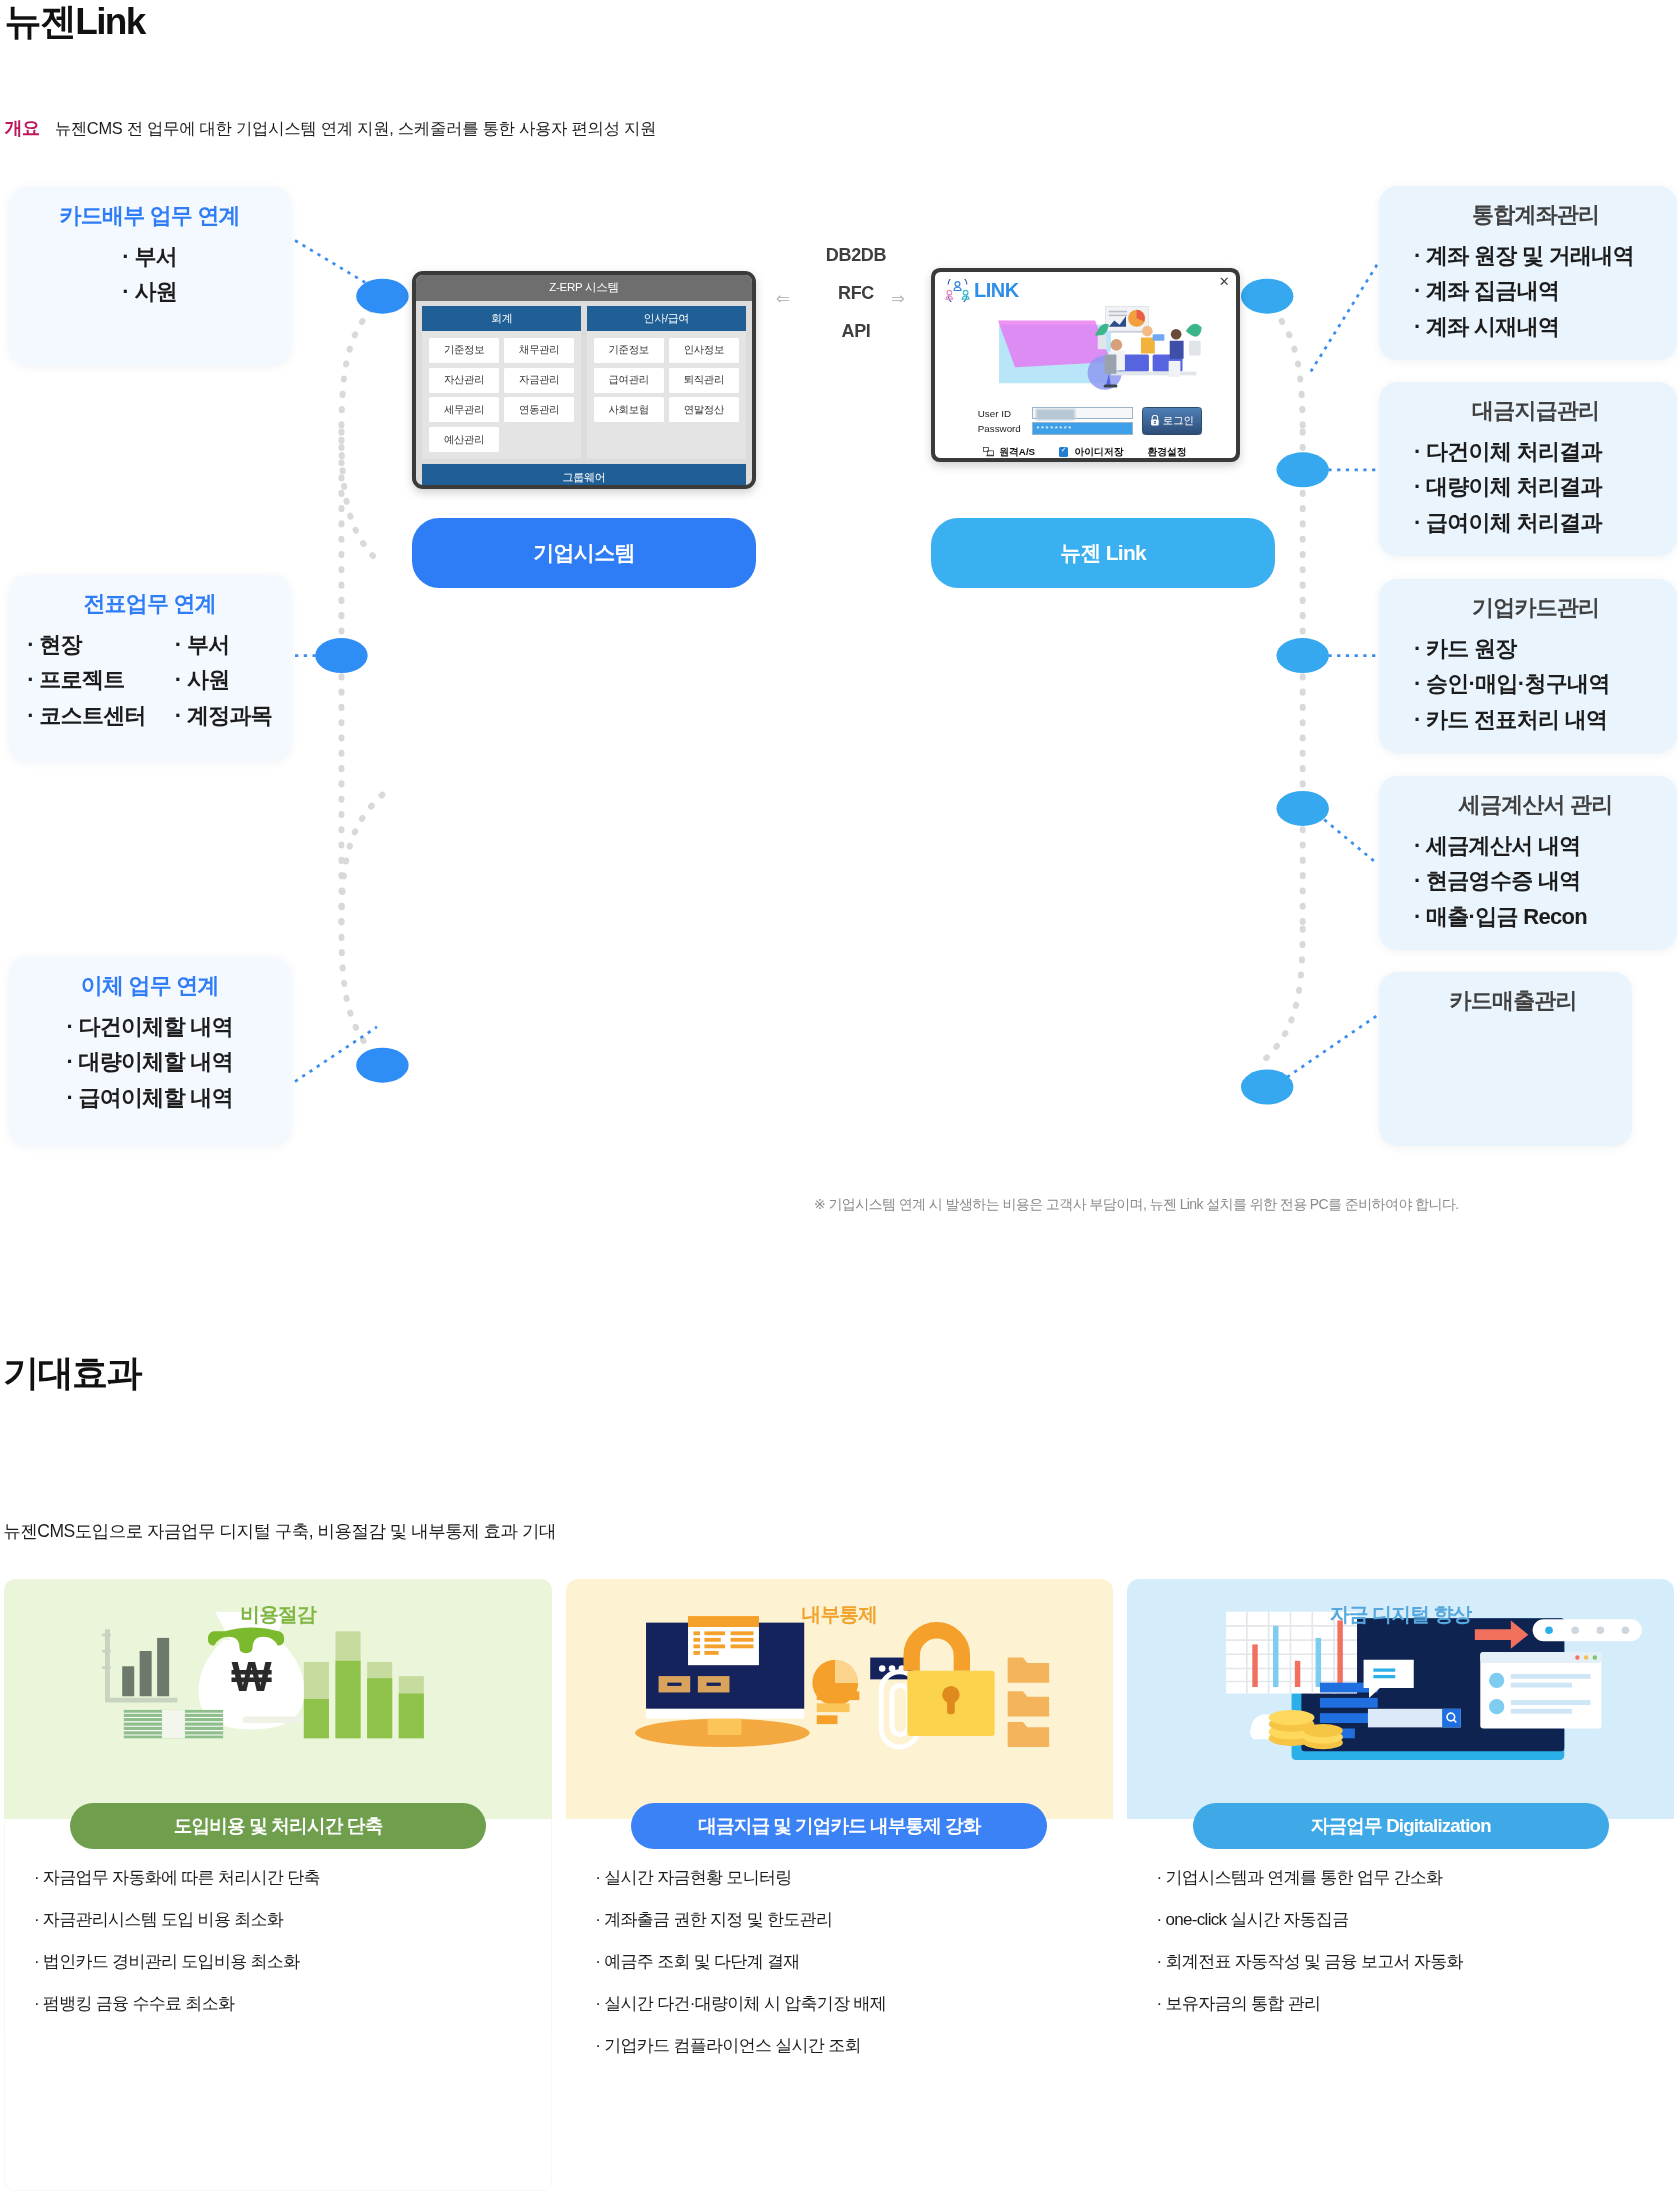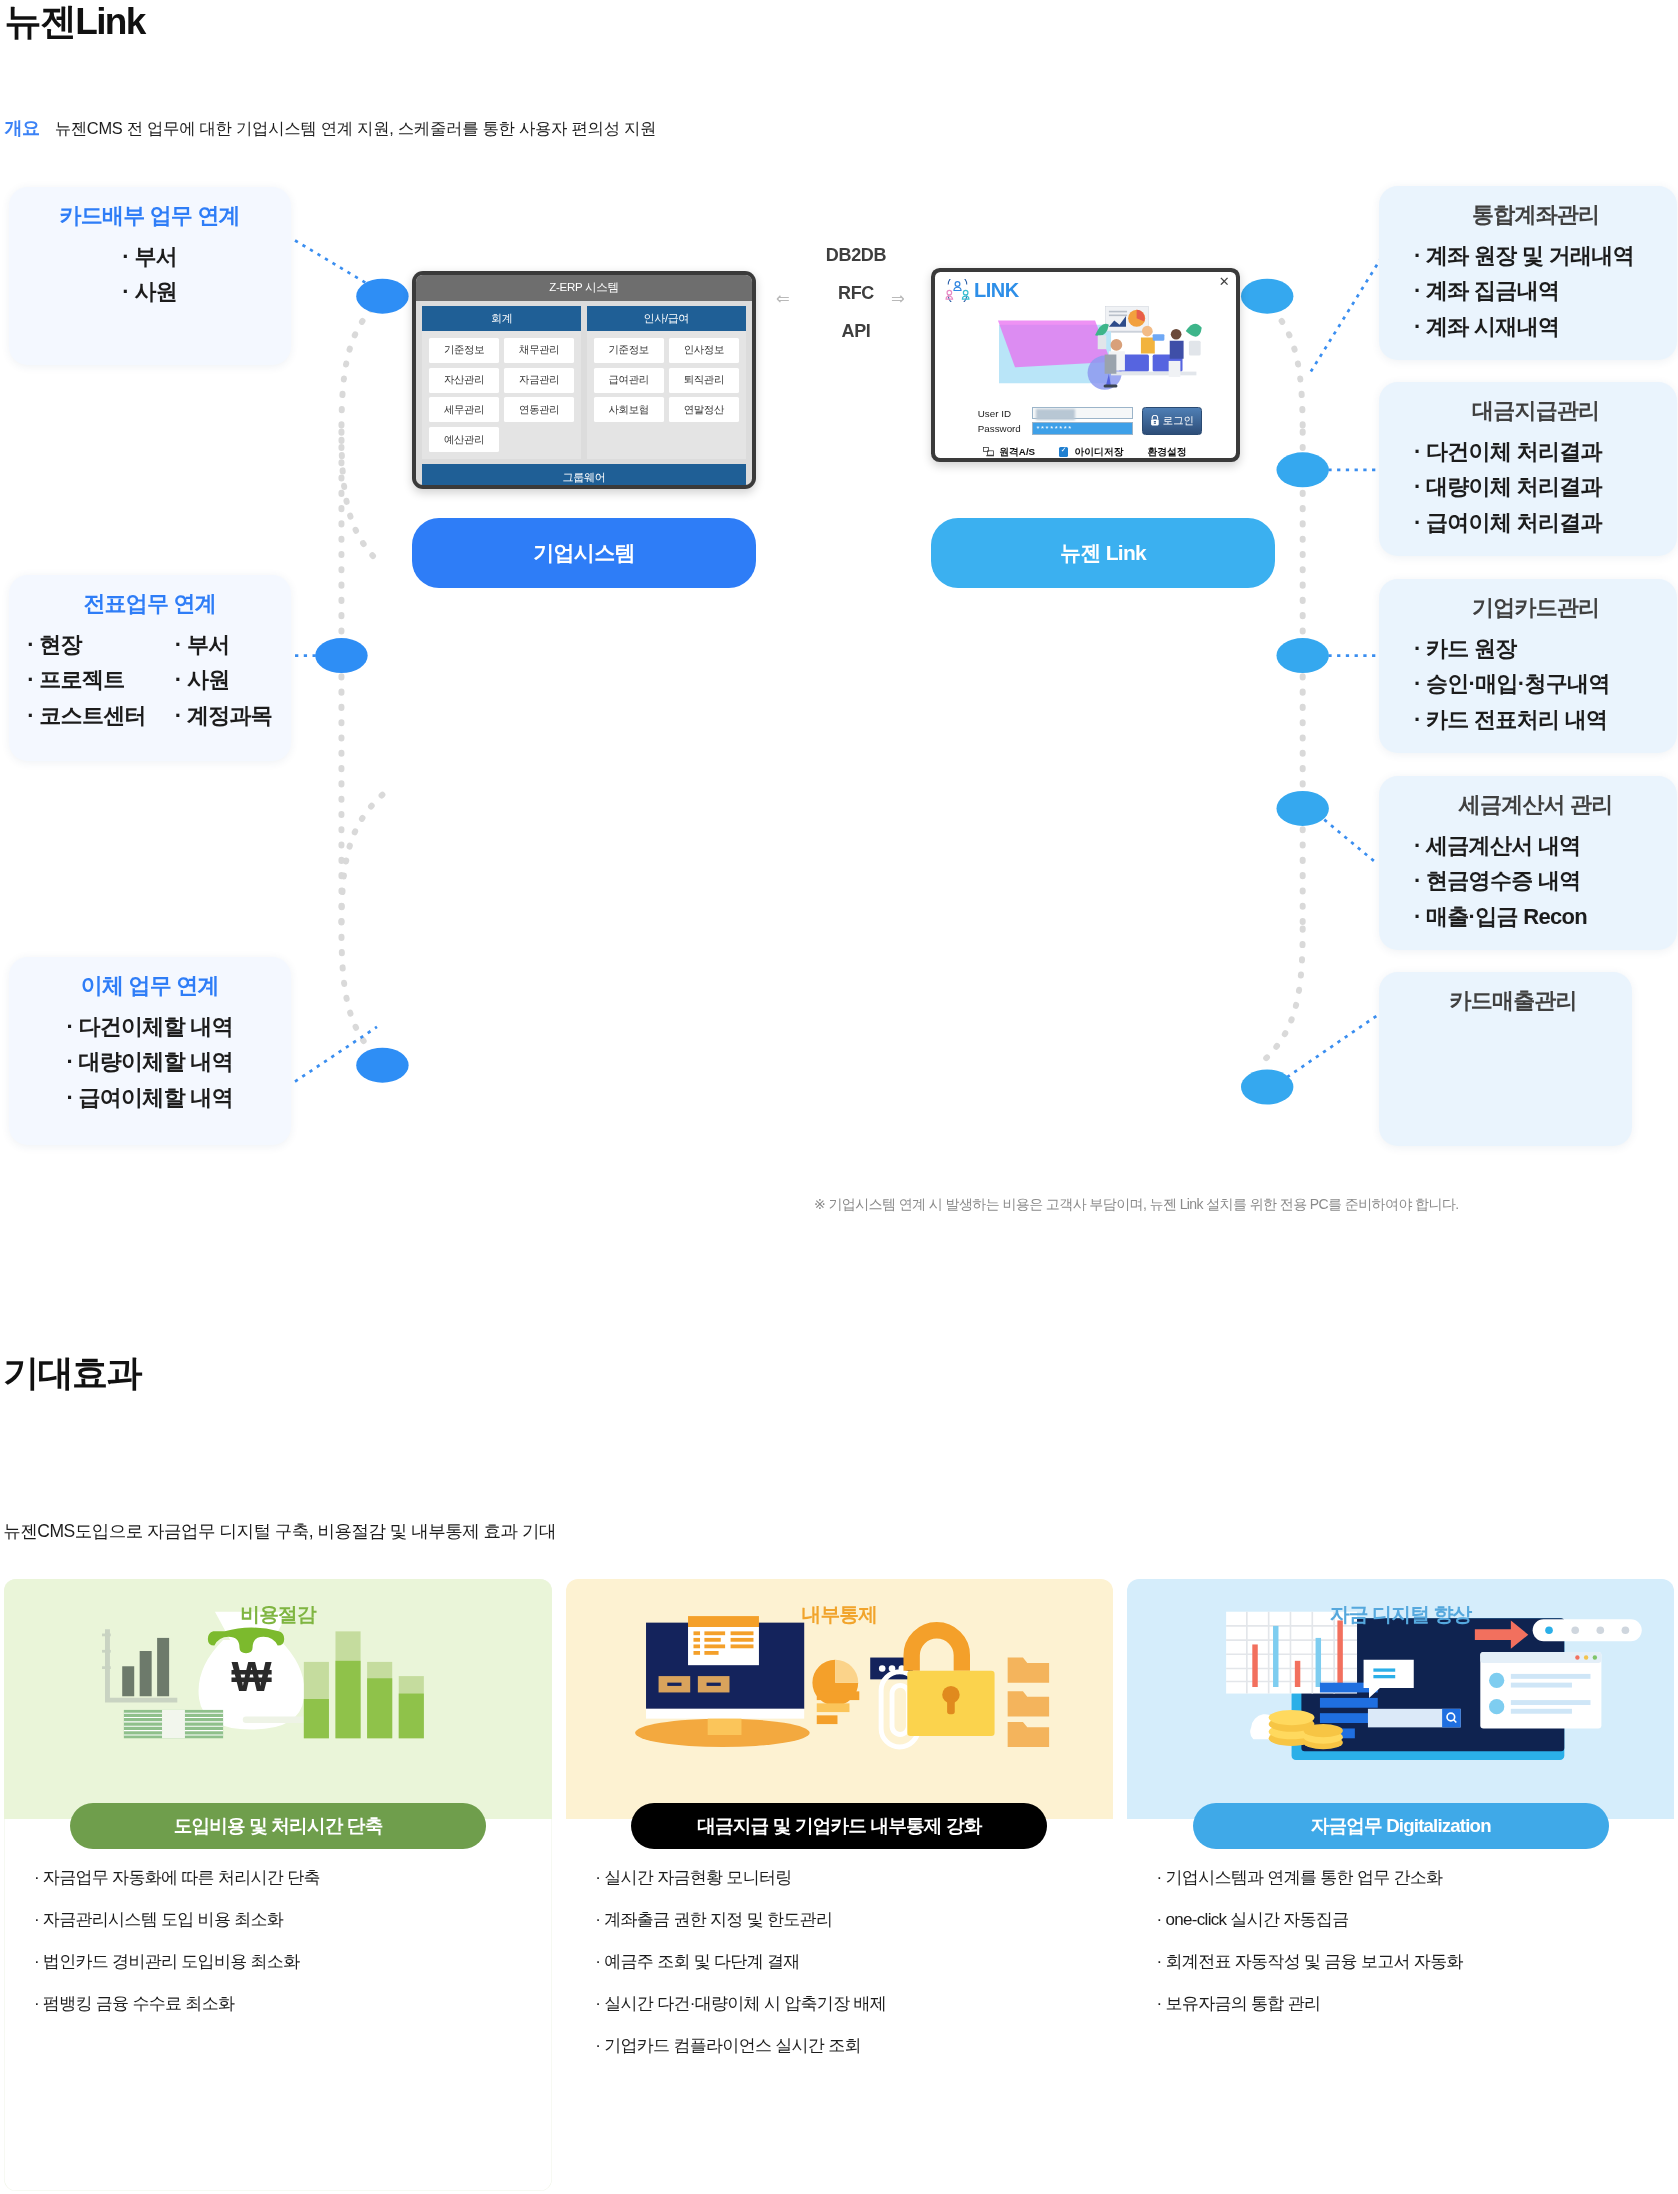--- a/index.html
+++ b/index.html
@@ -14,21 +14,21 @@
 
   
   .brand {
     position: absolute; left: 4.4px; top: 3.3px;
     font-size: 37px; font-weight: 800; letter-spacing: -1.6px;
     color: #111111; line-height: 1;
   }
 
   
   .overview-row { position: absolute; left: 4.4px; top: 116px; display: flex; align-items: baseline; gap: 15.3px; }
-  .overview-label { font-size: 18px; font-weight: 800; color: #3b82f6; letter-spacing:-0.5px;}
+  .overview-label { font-size: 18px; font-weight: 800; color: #be185d; letter-spacing:-0.5px;}
   .overview-text { font-size: 16.4px; color: #1d1d1d; letter-spacing:-0.3px;}
 
   
   .diagram { position: absolute; left:0; top: 164px; width: 1678px; height: 1065px; }
 
   
   .fcard {
     position: absolute;
     background: #f4f8ff;
     border-radius: 18.6px;
@@ -165,21 +165,21 @@
   .bcard .bitem { font-size: 17px; color:#1c1c1c; letter-spacing:-0.7px; line-height: 1.0; margin-bottom: 25px; white-space:nowrap; }
 
   
   #bcard-cost .art { background:#eaf5d9; }
   #bcard-cost .cat { color:#7fb541; }
   #bcard-cost .tag { background:#6f9e4c; }
   #bcard-cost { background:#fff; box-shadow:0 0 0 0.5px #eef3e6 inset; }
   
   #bcard-ctrl .art { background:#fdf2d2; }
   #bcard-ctrl .cat { color:#f1a42c; }
-  #bcard-ctrl .tag { background:#000000; }
+  #bcard-ctrl .tag { background:#3b82f6;font-family:Liberation Serif, serif; }
   
   #bcard-digi .art { background:#d5edfb; }
   #bcard-digi .cat { color:#55a8dd; }
   #bcard-digi .tag { background:#3fa9e8; }
 </style>
 </head>
 <body>
 
 <div class="page">
 

